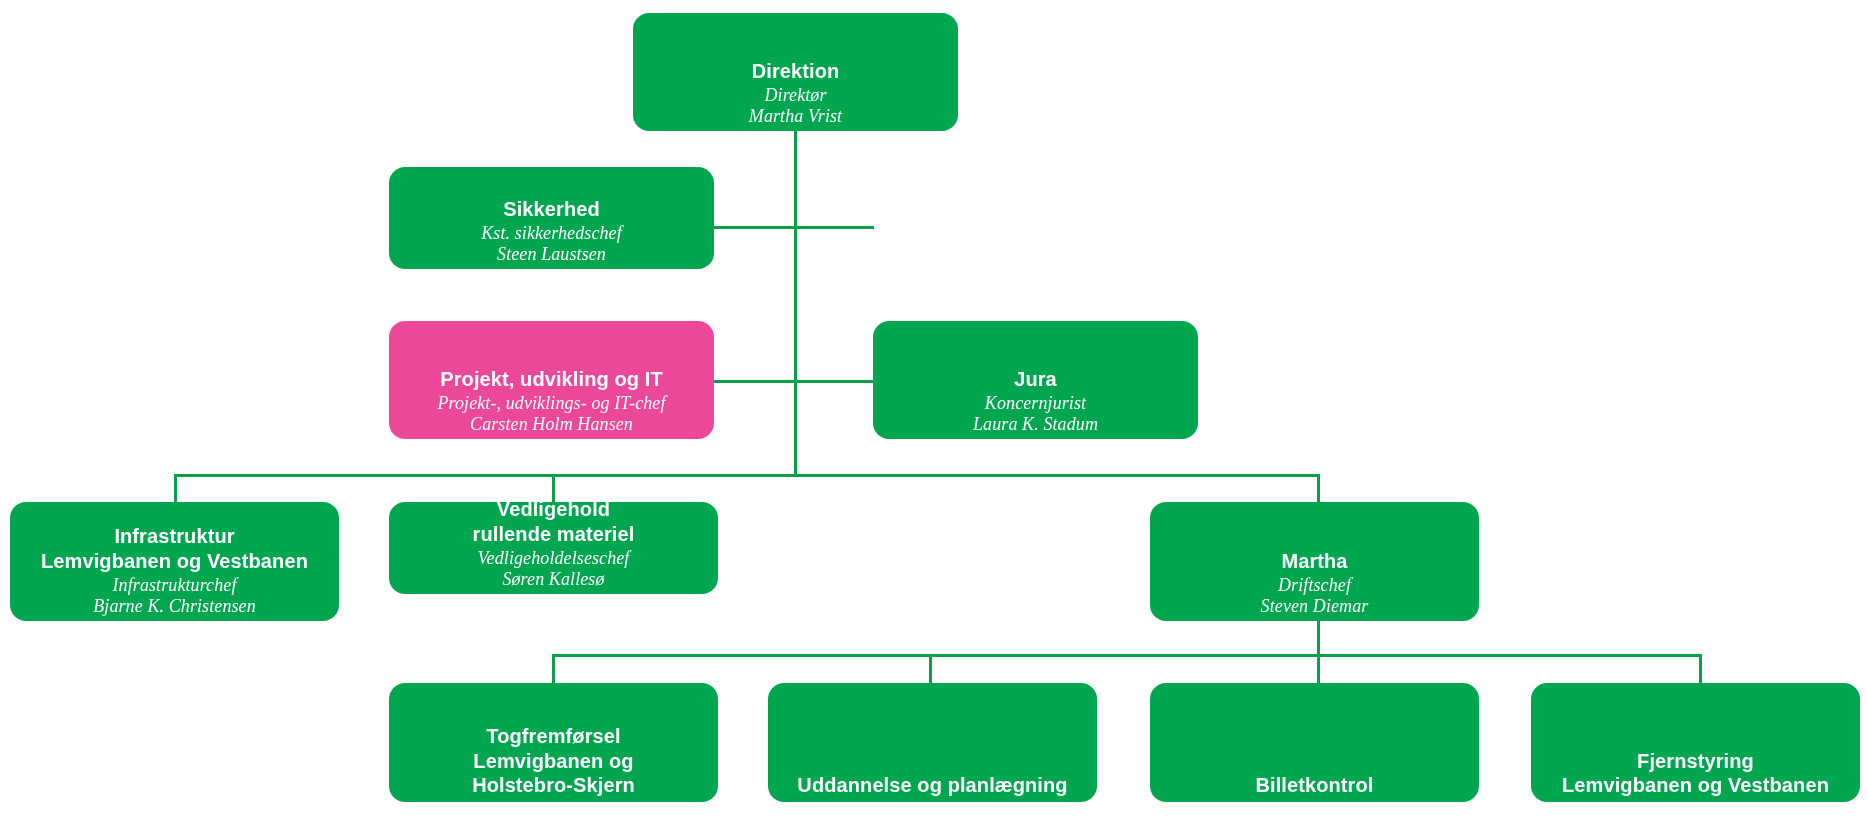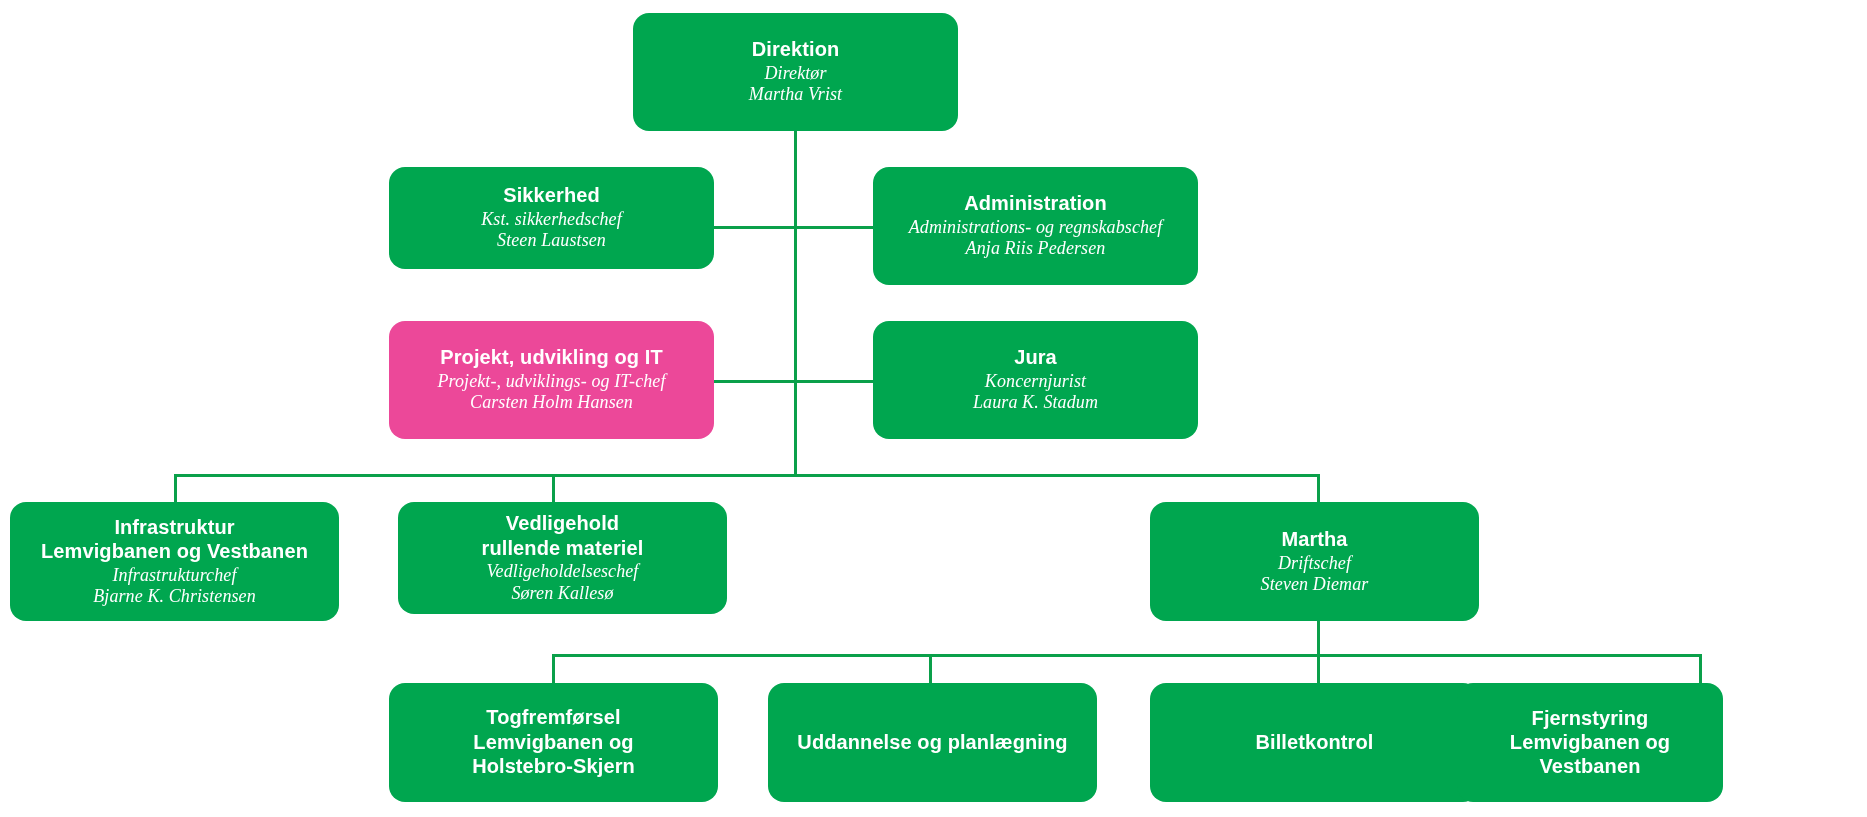--- a/index.html
+++ b/index.html
@@ -29,21 +29,21 @@
 
   
   .node {
     position: absolute;
     background: #00A64F;
     border-radius: 16px;
     box-sizing: border-box;
     display: flex;
     flex-direction: column;
     align-items: center;
-    justify-content: center;
+    justify-content: flex-end;
     text-align: center;
     color: #ffffff;
     padding: 4px 10px;
     line-height: 1.18;
   }
   .node .title {
     font-weight: bold;
     font-size: 20px;
     letter-spacing: 0.1px;
   }
@@ -93,46 +93,41 @@
     <div class="sub">Direktør</div>
     <div class="sub">Martha Vrist</div>
   </div>
 
   <div class="node" style="left: 389px; top: 167px; width: 325px; height: 102px; background: rgb(0, 166, 79); color: rgb(255, 255, 255);">
     <div class="title">Sikkerhed</div>
     <div class="sub">Kst. sikkerhedschef</div>
     <div class="sub">Steen Laustsen</div>
   </div>
 
-  <div class="node" style="left: 873px; top: 167px; width: 325px; height: 118px; background: rgb(0, 166, 79); color: rgb(255, 255, 255);">
-    <div class="title">Administration</div>
-    <div class="sub">Administrations- og regnskabschef</div>
-    <div class="sub">Anja Riis Pedersen</div>
-  </div>
 
   <div class="node" style="left: 389px; top: 321px; width: 325px; height: 118px; background: #ec4899; color: rgb(255, 255, 255);">
     <div class="title">Projekt, udvikling og IT</div>
     <div class="sub">Projekt-, udviklings- og IT-chef</div>
     <div class="sub">Carsten Holm Hansen</div>
   </div>
 
   <div class="node" style="left: 873px; top: 321px; width: 325px; height: 118px; background: rgb(0, 166, 79); color: rgb(255, 255, 255);">
     <div class="title">Jura</div>
     <div class="sub">Koncernjurist</div>
     <div class="sub">Laura K. Stadum</div>
   </div>
 
   <div class="node" style="left: 10px; top: 502px; width: 329px; height: 119px; background: rgb(0, 166, 79); color: rgb(255, 255, 255);">
     <div class="title">Infrastruktur</div>
     <div class="title">Lemvigbanen og Vestbanen</div>
     <div class="sub">Infrastrukturchef</div>
     <div class="sub">Bjarne K. Christensen</div>
   </div>
 
-  <div class="node" style="left: 398px; top: 502px; width: 329px; height: 112px; background: rgb(0, 166, 79); color: rgb(255, 255, 255);">
+  <div class="node" style="left: 389px; top: 502px; width: 329px; height: 92px; background: rgb(0, 166, 79); color: rgb(255, 255, 255);">
     <div class="title">Vedligehold</div>
     <div class="title">rullende materiel</div>
     <div class="sub">Vedligeholdelseschef</div>
     <div class="sub">Søren Kallesø</div>
   </div>
 
   <div class="node" style="left: 1150px; top: 502px; width: 329px; height: 119px; background: rgb(0, 166, 79); color: rgb(255, 255, 255);">
     <div class="title">Martha</div>
     <div class="sub">Driftschef</div>
     <div class="sub">Steven Diemar</div>
@@ -145,18 +140,18 @@
   </div>
 
   <div class="node" style="left: 768px; top: 683px; width: 329px; height: 119px; background: rgb(0, 166, 79); color: rgb(255, 255, 255);">
     <div class="title">Uddannelse og planlægning</div>
   </div>
 
   <div class="node" style="left: 1150px; top: 683px; width: 329px; height: 119px; background: rgb(0, 166, 79); color: rgb(255, 255, 255);">
     <div class="title">Billetkontrol</div>
   </div>
 
-  <div class="node" style="left: 1457px; top: 683px; width: 266px; height: 119px; background: rgb(0, 166, 79); color: rgb(255, 255, 255);">
+  <div class="node" style="left: 1531px; top: 683px; width: 329px; height: 119px; background: rgb(0, 166, 79); color: rgb(255, 255, 255);">
     <div class="title">Fjernstyring</div>
     <div class="title">Lemvigbanen og Vestbanen</div>
   </div>
 
 </div>
 
 </body></html>

